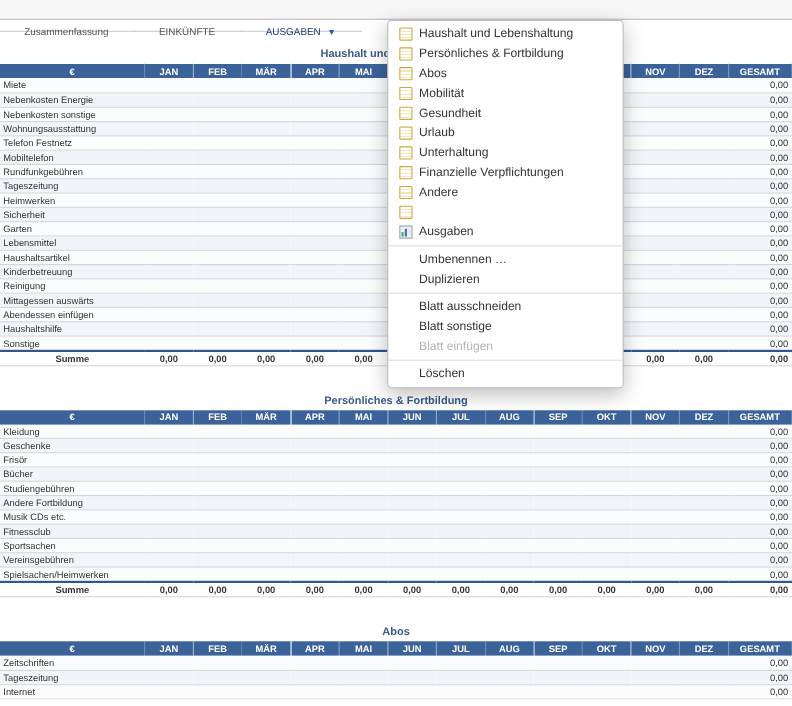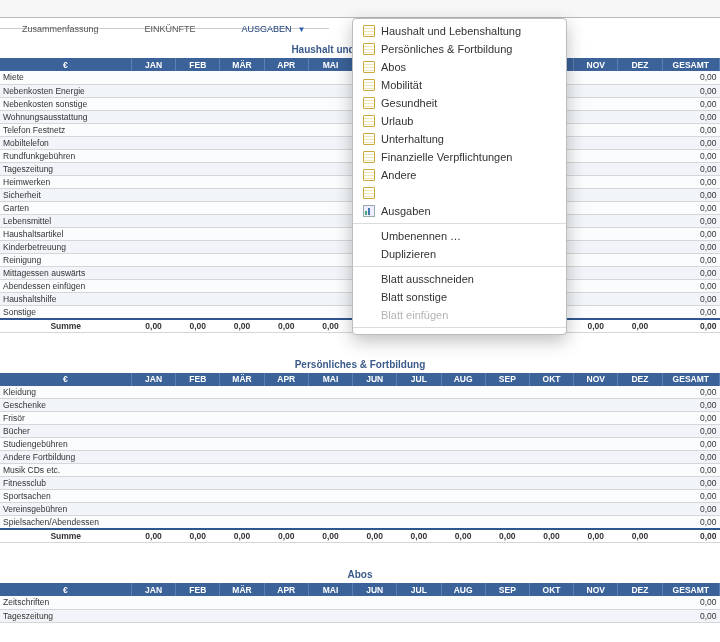--- a/index.html
+++ b/index.html
@@ -158,20 +158,24 @@
     </div>
   <div class="menu-item">
       <span class="ico"></span>
       <span>Blatt sonstige</span>
     </div>
   <div class="menu-item disabled">
       <span class="ico"></span>
       <span>Blatt einfügen</span>
     </div>
   <div class="menu-sep"></div>
+  <div class="menu-item">
+      <span class="ico"></span>
+      <span>Löschen</span>
+    </div>
 </div>
 
 <div class="section">
   <div class="section-title">Haushalt und Lebenshaltung</div>
   <table class="sheet">
     <thead>
         <tr id="head-household">
           <th class="col-label">€</th>
           <th class="col-month">JAN</th>
           <th class="col-month">FEB</th>
@@ -689,21 +693,21 @@
           <td class="col-month"></td>
           <td class="col-month"></td>
           <td class="col-month"></td>
           <td class="col-month"></td>
           <td class="col-month"></td>
           <td class="col-month"></td>
           <td class="col-month"></td>
           <td class="col-total">0,00</td>
         </tr>
         <tr>
-          <td class="col-label">Spielsachen/Abendessen</td>
+          <td class="col-label">Spielsachen/Heimwerken</td>
           <td class="col-month"></td>
           <td class="col-month"></td>
           <td class="col-month"></td>
           <td class="col-month"></td>
           <td class="col-month"></td>
           <td class="col-month"></td>
           <td class="col-month"></td>
           <td class="col-month"></td>
           <td class="col-month"></td>
           <td class="col-month"></td>
@@ -778,15 +782,31 @@
           <td class="col-month"></td>
           <td class="col-month"></td>
           <td class="col-month"></td>
           <td class="col-month"></td>
           <td class="col-month"></td>
           <td class="col-month"></td>
           <td class="col-month"></td>
           <td class="col-month"></td>
           <td class="col-total">0,00</td>
         </tr>
+        <tr>
+          <td class="col-label">Internet</td>
+          <td class="col-month"></td>
+          <td class="col-month"></td>
+          <td class="col-month"></td>
+          <td class="col-month"></td>
+          <td class="col-month"></td>
+          <td class="col-month"></td>
+          <td class="col-month"></td>
+          <td class="col-month"></td>
+          <td class="col-month"></td>
+          <td class="col-month"></td>
+          <td class="col-month"></td>
+          <td class="col-month"></td>
+          <td class="col-total">0,00</td>
+        </tr>
       </tbody>
   </table>
 </div>
 
 </body></html>

